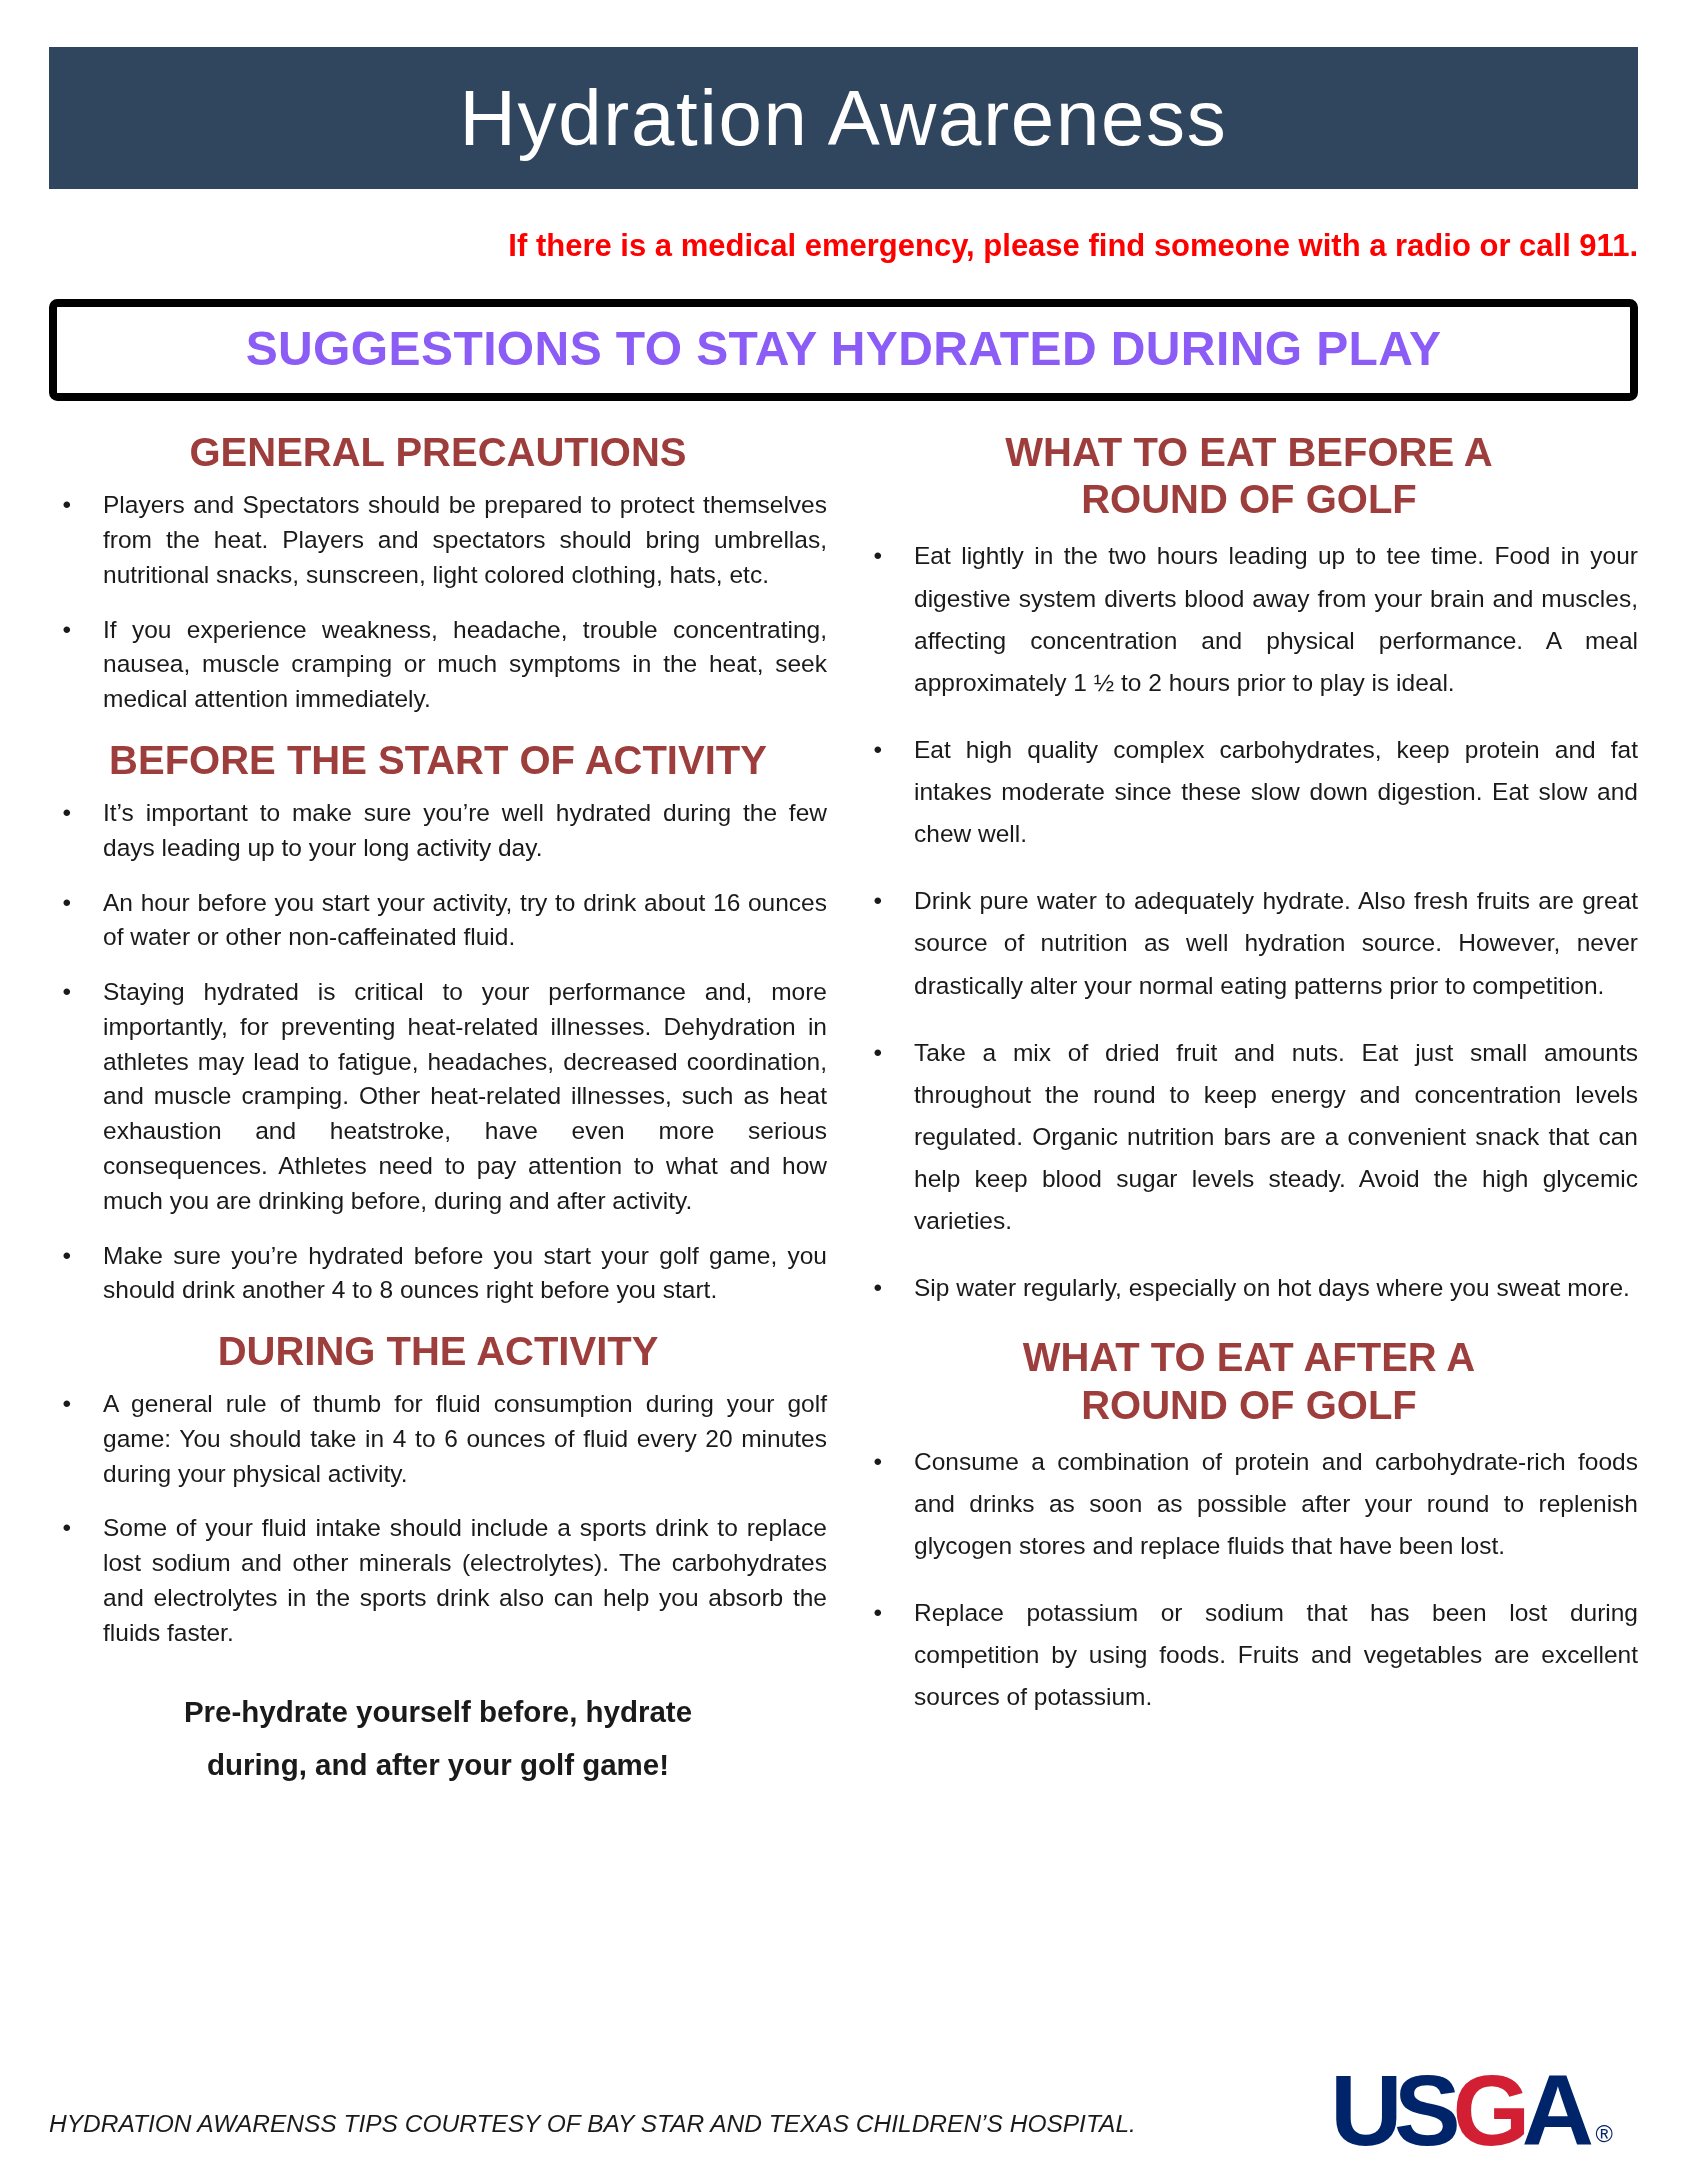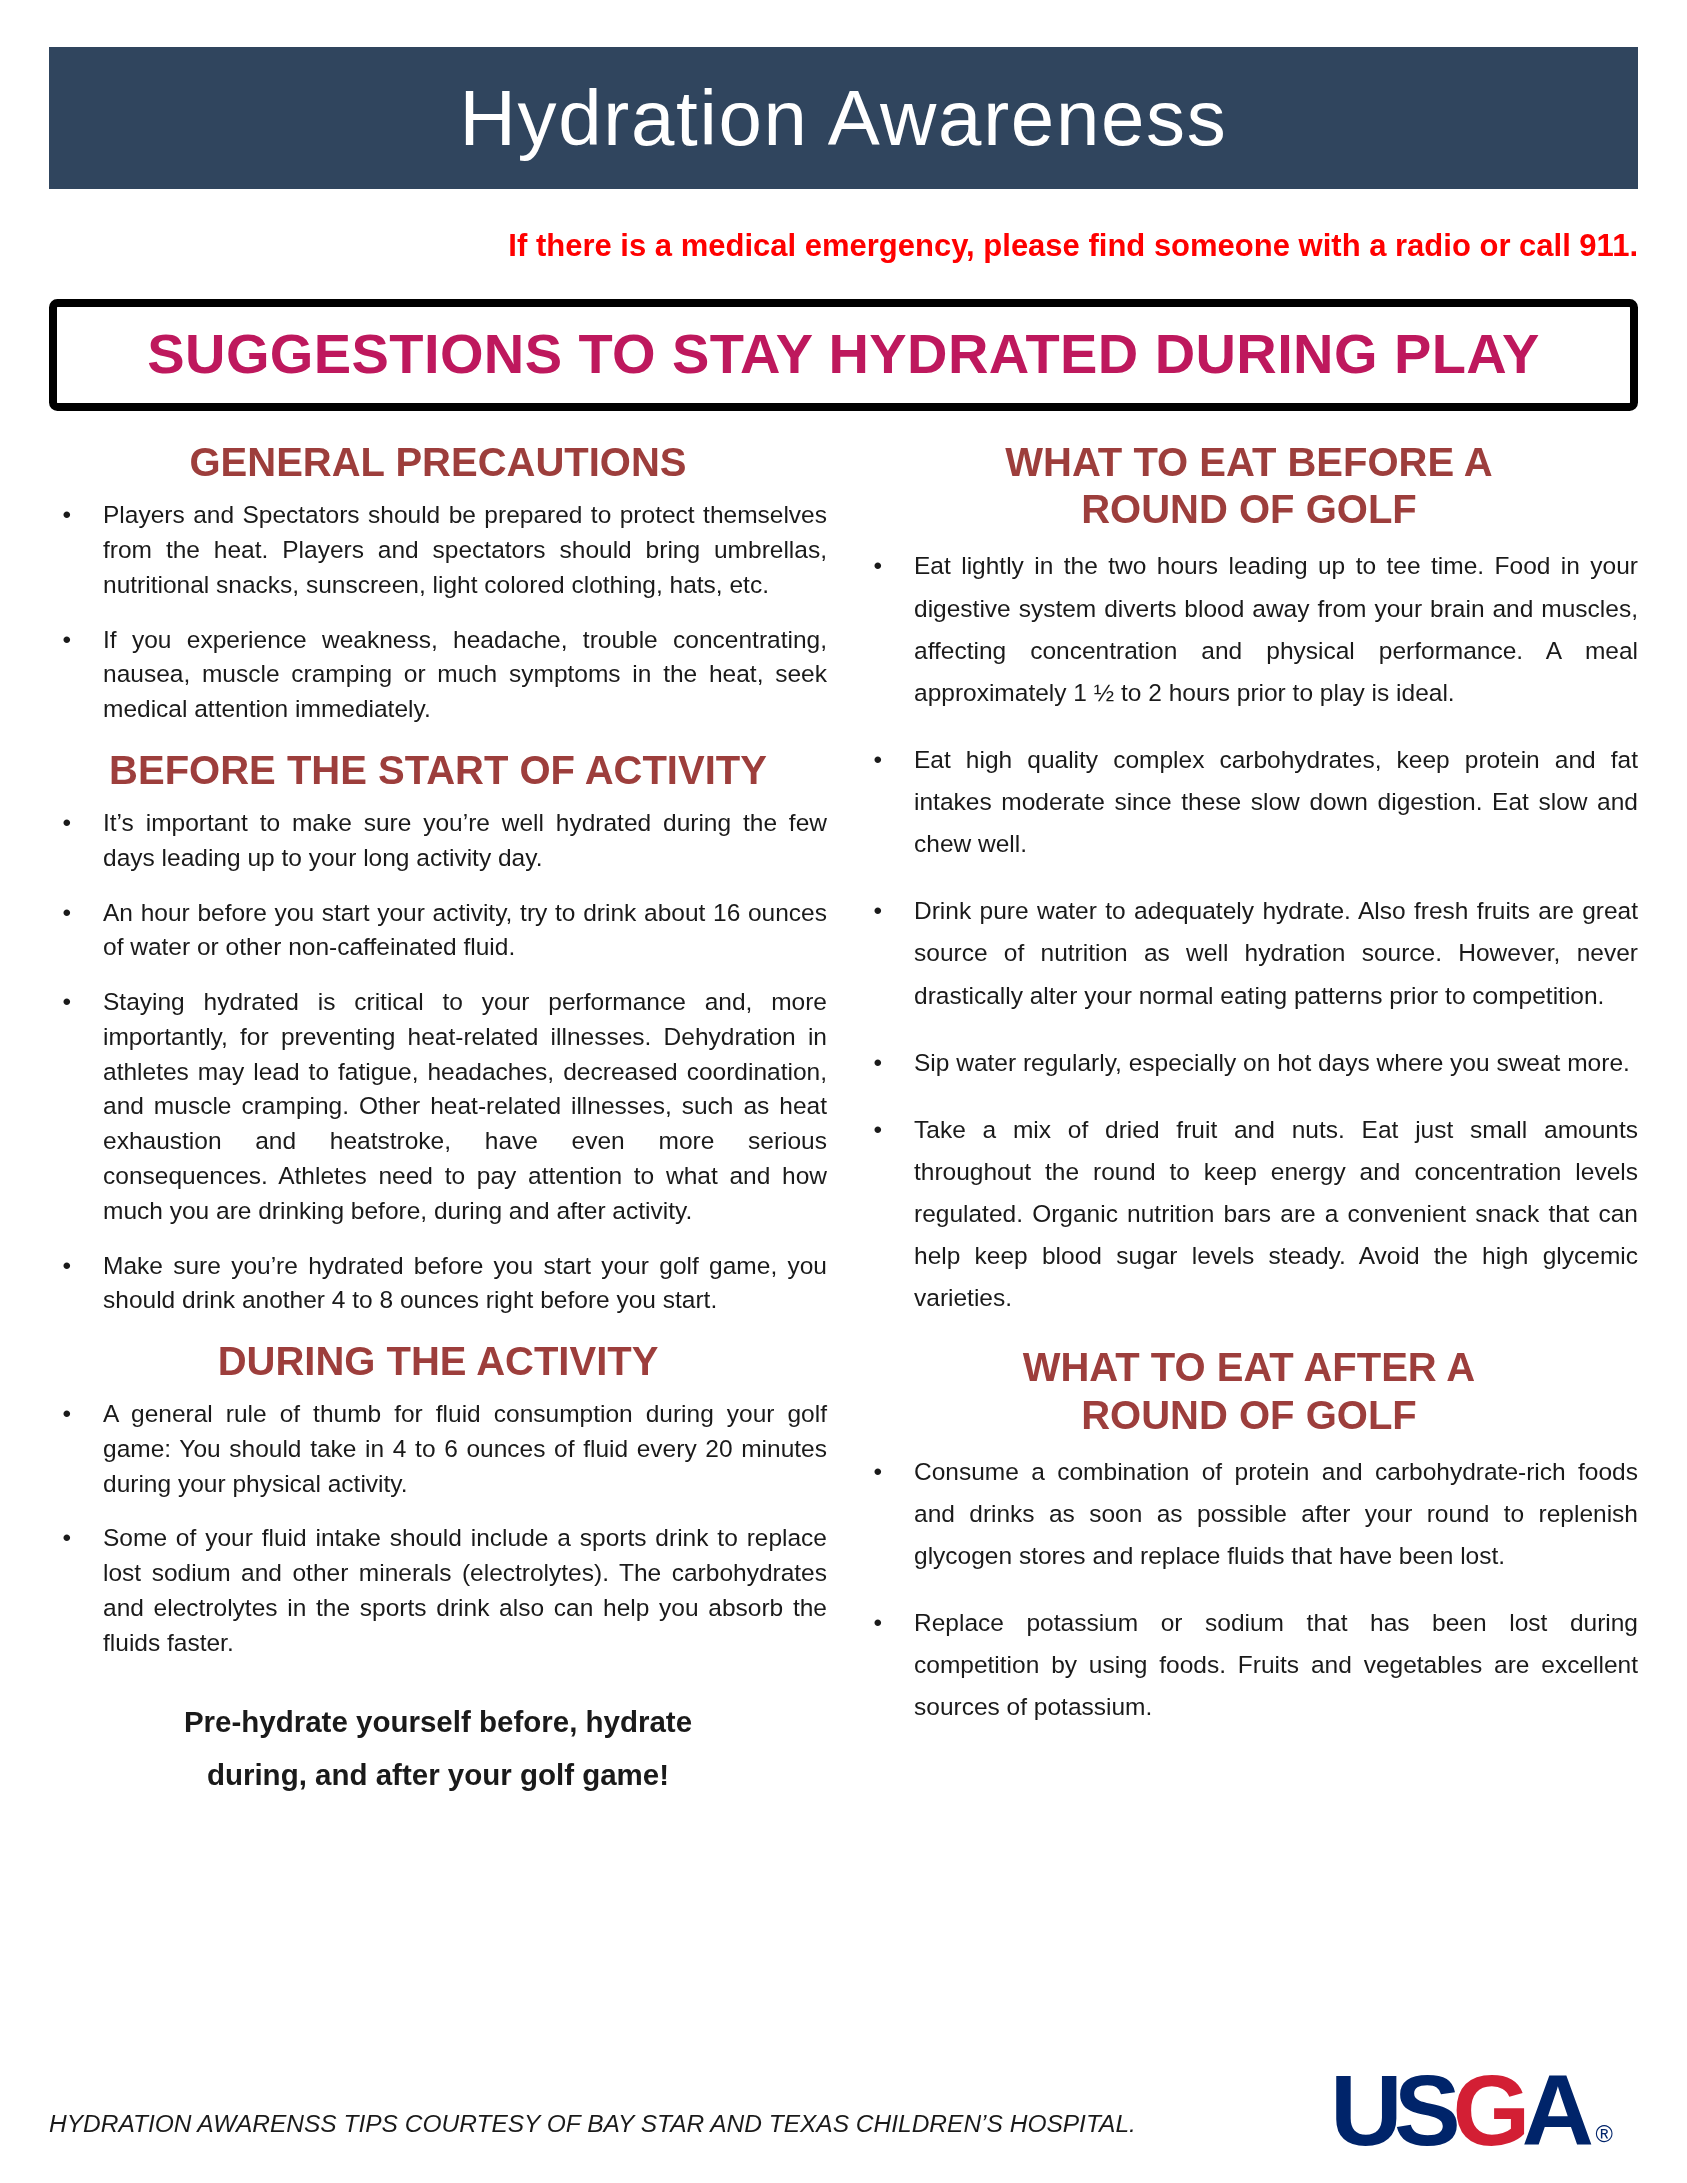--- a/index.html
+++ b/index.html
@@ -35,23 +35,23 @@
     margin-top: 39px;
   }
   .main-box {
     border: 8.4px solid var(--box-border, #000000);
     border-radius: 8.4px;
     margin-top: 35px;
     padding: 13.5px 8.4px 17px 8.4px;
     text-align: center;
   }
   .main-box h2 {
-    font-size: 56px;
+    font-size: 48px;
     font-weight: 700;
-    color: #be185d;
+    color: #8b5cf6;
     letter-spacing: 0.4px;
   }
   .columns {
     display: flex;
     gap: 33px;
     margin-top: 17px;
     flex: 1 1 auto;
     min-height: 0;
   }
   .col { flex: 1 1 0; min-width: 0; }
@@ -161,22 +161,22 @@
 
     <section class="col right">
       <h3 class="section-heading">WHAT TO EAT BEFORE A ROUND OF GOLF</h3>
       <ul class="bullets">
         <li>Eat lightly in the two hours leading up to tee time. Food in your digestive system diverts blood away from your brain and muscles, affecting concentration and physical performance. A meal approximately 1 ½ to 2 hours prior to play is ideal.</li>
         <li>Eat high quality complex carbohydrates, keep protein and fat intakes moderate since these slow down digestion. Eat slow and chew well.</li>
         <li>Drink pure water to adequately hydrate. Also fresh fruits are great source of nutrition as well hydration source. However, never drastically alter your normal eating patterns prior to competition.</li>
       </ul>
 
       <ul class="bullets">
+        <li>Take a mix of dried fruit and nuts. Eat just small amounts throughout the round to keep energy and concentration levels regulated. Organic nutrition bars are a convenient snack that can help keep blood sugar levels steady. Avoid the high glycemic varieties.</li>
         <li>Sip water regularly, especially on hot days where you sweat more.</li>
-        <li>Take a mix of dried fruit and nuts. Eat just small amounts throughout the round to keep energy and concentration levels regulated. Organic nutrition bars are a convenient snack that can help keep blood sugar levels steady. Avoid the high glycemic varieties.</li>
       </ul>
 
       <h3 class="section-heading">WHAT TO EAT AFTER A ROUND OF GOLF</h3>
       <ul class="bullets">
         <li>Consume a combination of protein and carbohydrate-rich foods and drinks as soon as possible after your round to replenish glycogen stores and replace fluids that have been lost.</li>
         <li>Replace potassium or sodium that has been lost during competition by using foods. Fruits and vegetables are excellent sources of potassium.</li>
       </ul>
     </section>
 
   </div>

